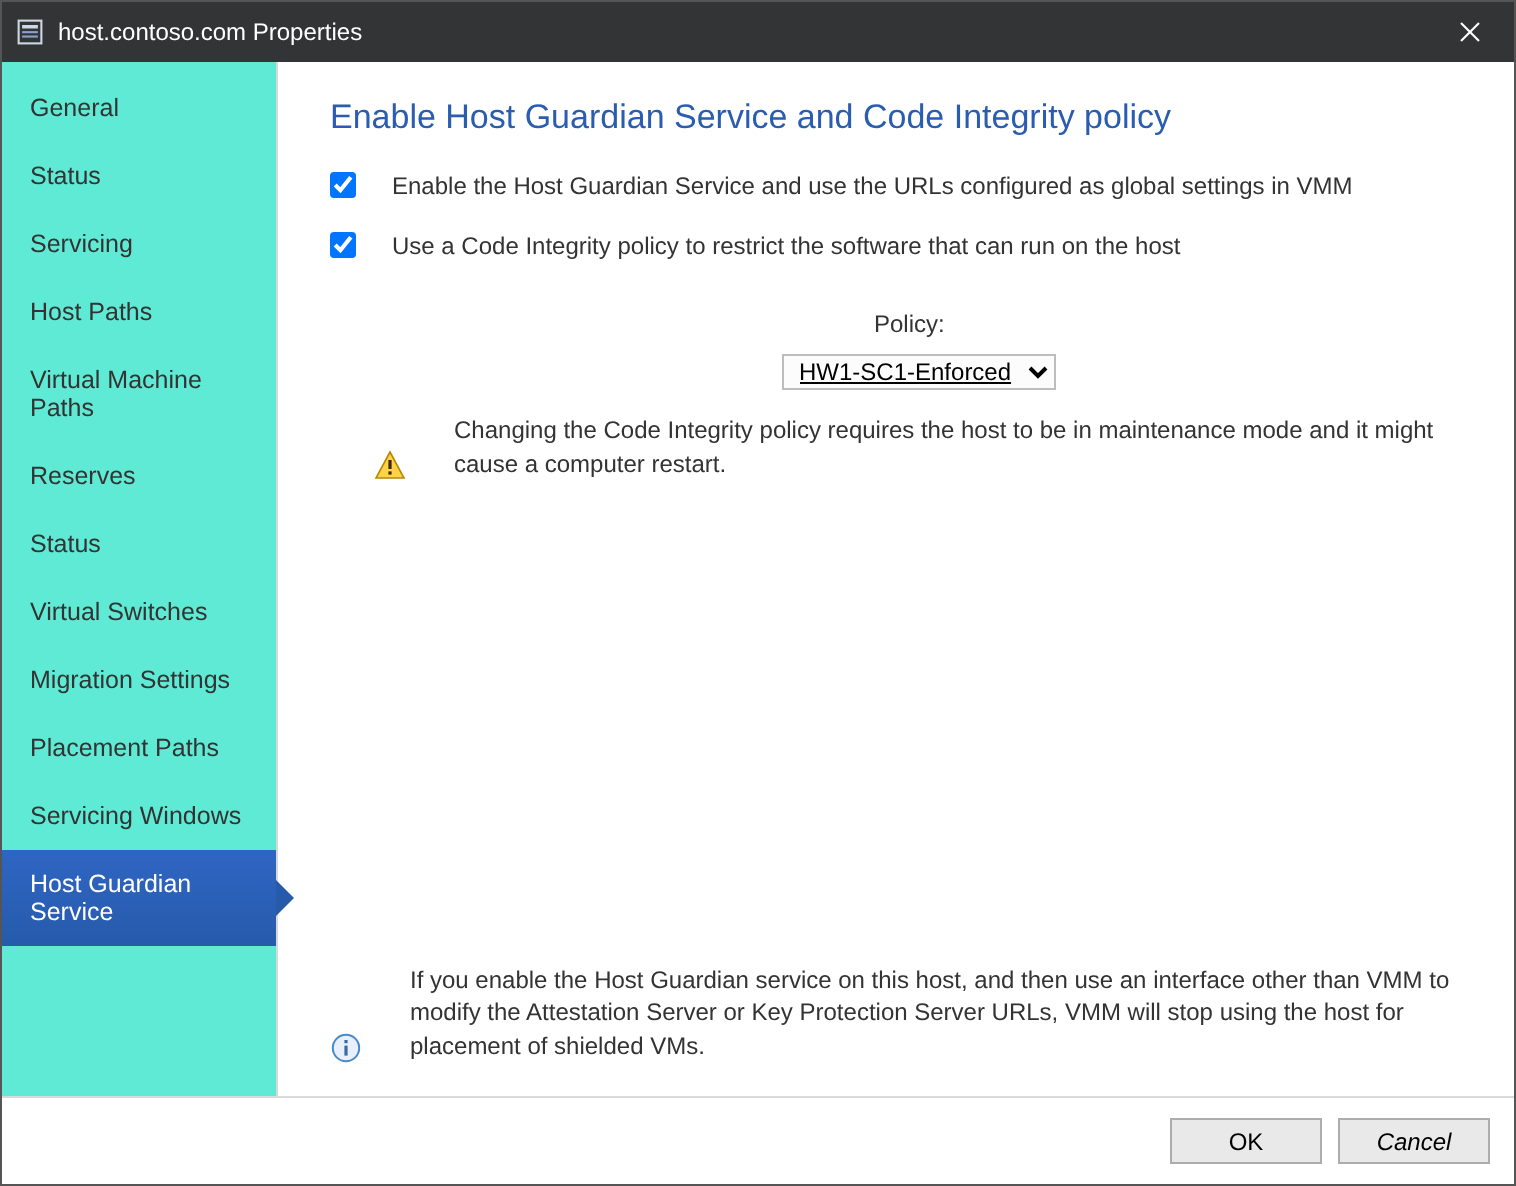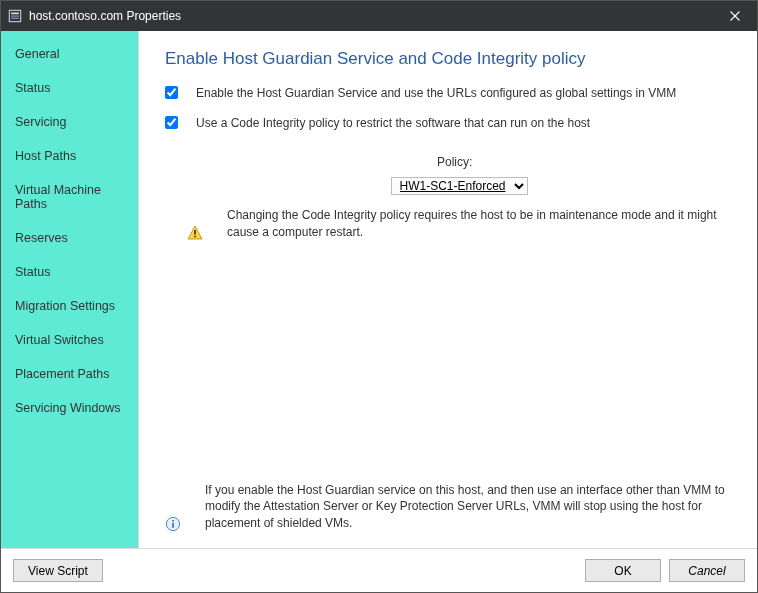--- a/index.html
+++ b/index.html
@@ -171,24 +171,25 @@
   <div class="body">
 
     <div class="sidebar">
       <div class="nav-item"><span>General</span></div>
       <div class="nav-item"><span>Status</span></div>
       <div class="nav-item"><span>Servicing</span></div>
       <div class="nav-item"><span>Host Paths</span></div>
       <div class="nav-item"><span>Virtual Machine Paths</span></div>
       <div class="nav-item"><span>Reserves</span></div>
       <div class="nav-item"><span>Status</span></div>
+      <div class="nav-item"><span>Virtual Switches</span></div>
       <div class="nav-item"><span>Migration Settings</span></div>
-      <div class="nav-item"><span>Virtual Switches</span></div>
       <div class="nav-item"><span>Placement Paths</span></div>
       <div class="nav-item"><span>Servicing Windows</span></div>
+      <div class="nav-item selected"><span>Host Guardian Service</span></div>
     </div>
 
     <div class="content">
       <div class="heading">Enable Host Guardian Service and Code Integrity policy</div>
 
       <div class="check-row">
         <input type="checkbox" checked="" style="">
         <label>Enable the Host Guardian Service and use the URLs configured as global settings in VMM</label>
       </div>
 
@@ -223,19 +224,18 @@
             <rect x="7.2" y="4" width="1.6" height="1.6" fill="#3a6aa0"></rect>
           </svg>
         </span>
         <span>If you enable the Host Guardian service on this host, and then use an interface other than VMM to modify the Attestation Server or Key Protection Server URLs, VMM will stop using the host for placement of shielded VMs.</span>
       </div>
     </div>
 
   </div>
 
   <div class="footer">
-    <button class="btn view-script">View Script</button>
     <span class="spacer"></span>
     <button class="btn">OK</button>
     <button class="btn">Cancel</button>
   </div>
 
 </div>
 
 </body></html>

